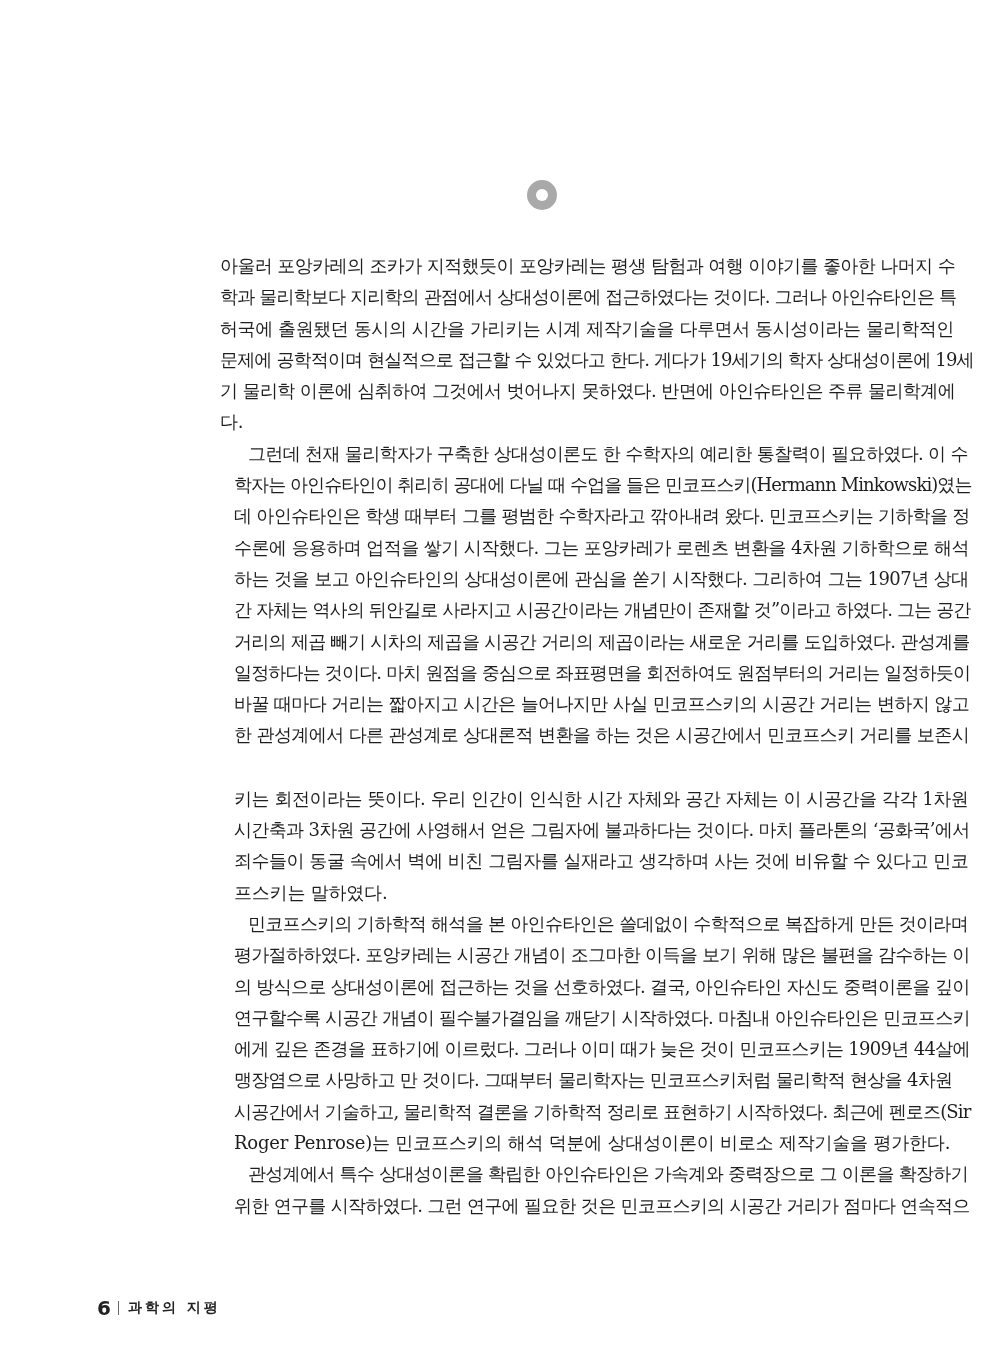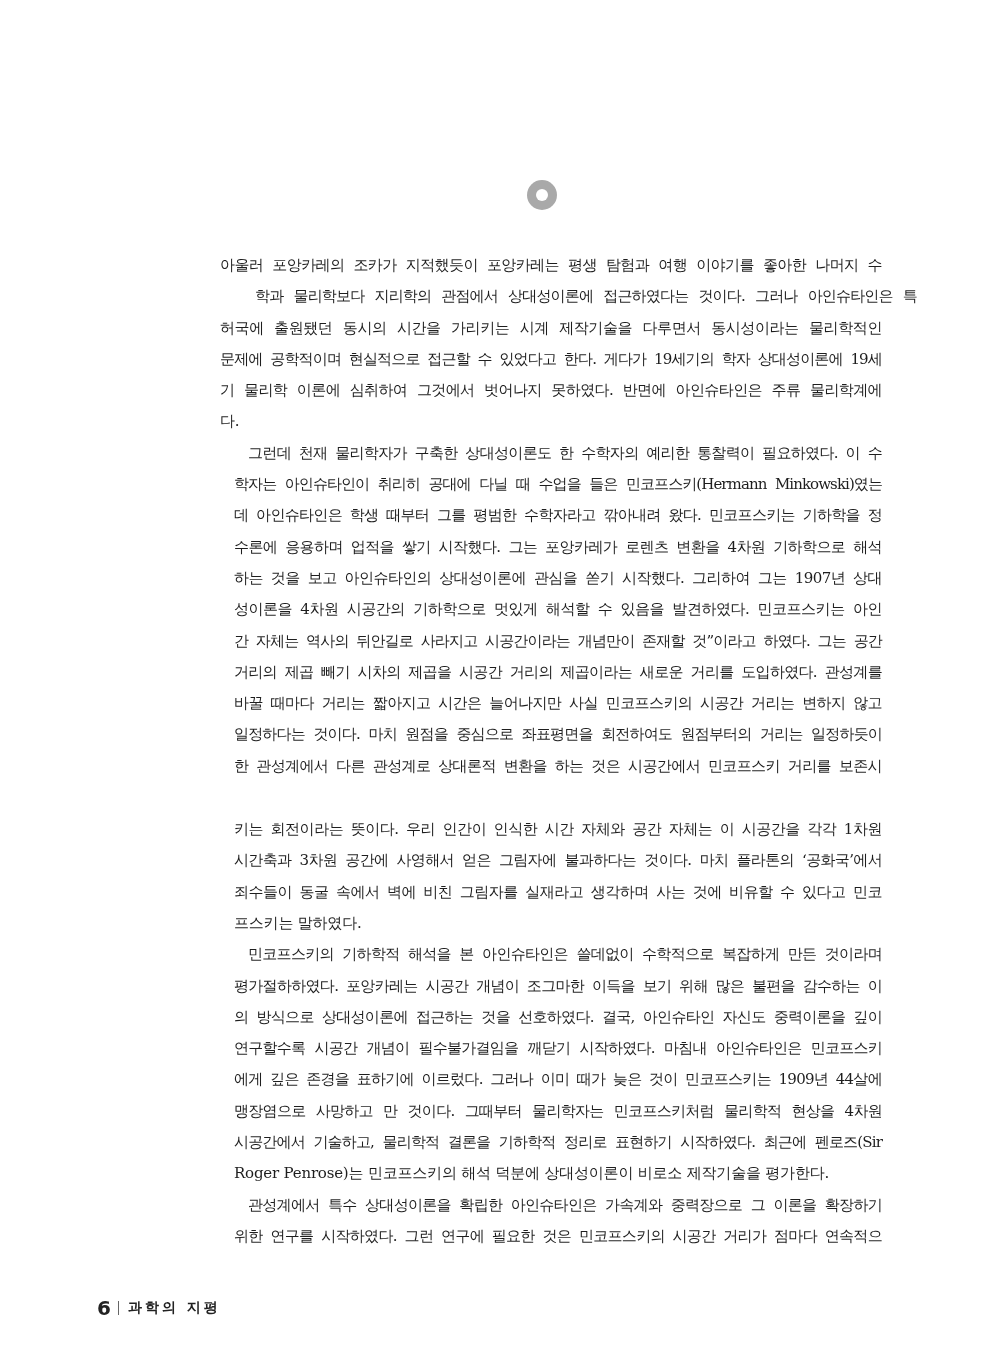--- a/index.html
+++ b/index.html
@@ -36,21 +36,21 @@
       background: #ffffff;
     }
     .body-text {
       position: absolute;
       left: 220px;
       top: 250px;
       width: 662px;
     }
     .para {
       margin: 0;
-      font-size: 15px;
+      font-size: 18px;
       line-height: 31.3px;
       text-align: justify;
       text-align-last: left;
       letter-spacing: -0.2px;
       word-break: keep-all;
       overflow-wrap: anywhere;
     }
     .para.indent {
       text-indent: 14px;
     }
@@ -91,37 +91,36 @@
     }
   </style>
 </head>
 <body>
 
 <div class="ornament"></div>
 
 <div class="body-text" id="body-text">
     <div class="para">
       <span class="line" style="box-sizing: border-box; display: block; width: 100%;"><span style="letter-spacing: -0.598125px;">아울러 포앙카레의 조카가 지적했듯이 포앙카레는 평생 탐험과 여행 이야기를 좋아한 나머지 수</span></span>
-      <span class="line" style="box-sizing: border-box; display: block; width: 100%; margin-left: 35px;"><span style="letter-spacing: -0.820312px;">학과 물리학보다 지리학의 관점에서 상대성이론에 접근하였다는 것이다. 그러나 아인슈타인은 특</span></span>
+      <span class="line" style="box-sizing: border-box; display: block; width: 100%;"><span style="letter-spacing: -0.820312px;">학과 물리학보다 지리학의 관점에서 상대성이론에 접근하였다는 것이다. 그러나 아인슈타인은 특</span></span>
       <span class="line" style="box-sizing: border-box; display: block; width: 100%;"><span style="letter-spacing: -0.407357px;">허국에 출원됐던 동시의 시간을 가리키는 시계 제작기술을 다루면서 동시성이라는 물리학적인</span></span>
       <span class="line" style="box-sizing: border-box; display: block; width: 100%;"><span style="letter-spacing: -0.829422px;">문제에 공학적이며 현실적으로 접근할 수 있었다고 한다. 게다가 19세기의 학자 상대성이론에 19세</span></span>
       <span class="line" style="box-sizing: border-box; display: block; width: 100%;"><span style="letter-spacing: -0.598125px;">기 물리학 이론에 심취하여 그것에서 벗어나지 못하였다. 반면에 아인슈타인은 주류 물리학계에</span></span>
       <span class="line last" style="box-sizing: border-box;">다.</span>
     </div>
     <div class="para indent">
       <span class="line" style="padding-left: 14px; box-sizing: border-box; display: block; width: 100%;"><span style="letter-spacing: -0.655938px;">그런데 천재 물리학자가 구축한 상대성이론도 한 수학자의 예리한 통찰력이 필요하였다. 이 수</span></span>
       <span class="line" style="box-sizing: border-box; display: block; width: 100%;"><span style="letter-spacing: -0.927248px;">학자는 아인슈타인이 취리히 공대에 다닐 때 수업을 들은 민코프스키(Hermann Minkowski)였는</span></span>
       <span class="line" style="box-sizing: border-box; display: block; width: 100%;"><span style="letter-spacing: -0.687745px;">데 아인슈타인은 학생 때부터 그를 평범한 수학자라고 깎아내려 왔다. 민코프스키는 기하학을 정</span></span>
       <span class="line" style="box-sizing: border-box; display: block; width: 100%;"><span style="letter-spacing: -0.57163px;">수론에 응용하며 업적을 쌓기 시작했다. 그는 포앙카레가 로렌츠 변환을 4차원 기하학으로 해석</span></span>
       <span class="line" style="box-sizing: border-box; display: block; width: 100%;"><span style="letter-spacing: -0.532031px;">하는 것을 보고 아인슈타인의 상대성이론에 관심을 쏟기 시작했다. 그리하여 그는 1907년 상대</span></span>
-      <span class="line" style="box-sizing: border-box; display: block; width: 100%;"><span style="letter-spacing: -0.479687px;">성이론을 4차원 시공간의 기하학으로 멋있게 해석할 수 있음을 발견하였다. 민코프스키는 아인</span></span>
       <span class="line" style="box-sizing: border-box; display: block; width: 100%;"><span style="letter-spacing: -0.834615px;">간 자체는 역사의 뒤안길로 사라지고 시공간이라는 개념만이 존재할 것”이라고 하였다. 그는 공간</span></span>
       <span class="line" style="box-sizing: border-box; display: block; width: 100%;"><span style="letter-spacing: -0.687745px;">거리의 제곱 빼기 시차의 제곱을 시공간 거리의 제곱이라는 새로운 거리를 도입하였다. 관성계를</span></span>
+      <span class="line" style="box-sizing: border-box; display: block; width: 100%;"><span style="letter-spacing: -0.820312px;">일정하다는 것이다. 마치 원점을 중심으로 좌표평면을 회전하여도 원점부터의 거리는 일정하듯이</span></span>
       <span class="line" style="box-sizing: border-box; display: block; width: 100%;"><span style="letter-spacing: -0.598125px;">바꿀 때마다 거리는 짧아지고 시간은 늘어나지만 사실 민코프스키의 시공간 거리는 변하지 않고</span></span>
-      <span class="line" style="box-sizing: border-box; display: block; width: 100%;"><span style="letter-spacing: -0.820312px;">일정하다는 것이다. 마치 원점을 중심으로 좌표평면을 회전하여도 원점부터의 거리는 일정하듯이</span></span>
       <span class="line" style="box-sizing: border-box; display: block; width: 100%;"><span style="letter-spacing: -0.598125px;">한 관성계에서 다른 관성계로 상대론적 변환을 하는 것은 시공간에서 민코프스키 거리를 보존시</span></span>
       <span class="line" style="box-sizing: border-box; display: block; width: 100%; margin-top: 32px;"><span style="letter-spacing: -0.446695px;">키는 회전이라는 뜻이다. 우리 인간이 인식한 시간 자체와 공간 자체는 이 시공간을 각각 1차원</span></span>
       <span class="line" style="box-sizing: border-box; display: block; width: 100%;"><span style="letter-spacing: -0.660337px;">시간축과 3차원 공간에 사영해서 얻은 그림자에 불과하다는 것이다. 마치 플라톤의 ‘공화국’에서</span></span>
       <span class="line" style="box-sizing: border-box; display: block; width: 100%;"><span style="letter-spacing: -0.470221px;">죄수들이 동굴 속에서 벽에 비친 그림자를 실재라고 생각하며 사는 것에 비유할 수 있다고 민코</span></span>
       <span class="line last" style="box-sizing: border-box;">프스키는 말하였다.</span>
     </div>
     <div class="para indent">
       <span class="line" style="padding-left: 14px; box-sizing: border-box; display: block; width: 100%;"><span style="letter-spacing: -0.699023px;">민코프스키의 기하학적 해석을 본 아인슈타인은 쓸데없이 수학적으로 복잡하게 만든 것이라며</span></span>
       <span class="line" style="box-sizing: border-box; display: block; width: 100%;"><span style="letter-spacing: -0.687745px;">평가절하하였다. 포앙카레는 시공간 개념이 조그마한 이득을 보기 위해 많은 불편을 감수하는 이</span></span>
       <span class="line" style="box-sizing: border-box; display: block; width: 100%;"><span style="letter-spacing: -0.687745px;">의 방식으로 상대성이론에 접근하는 것을 선호하였다. 결국, 아인슈타인 자신도 중력이론을 깊이</span></span>

